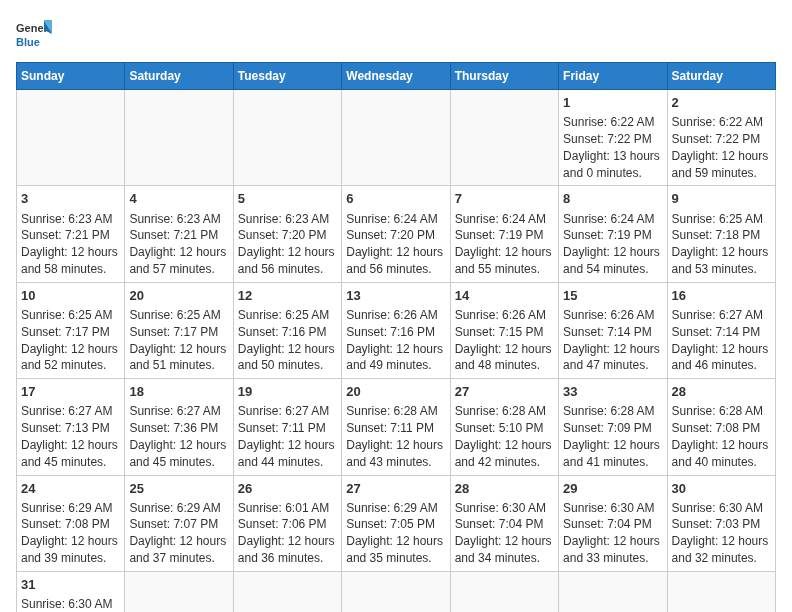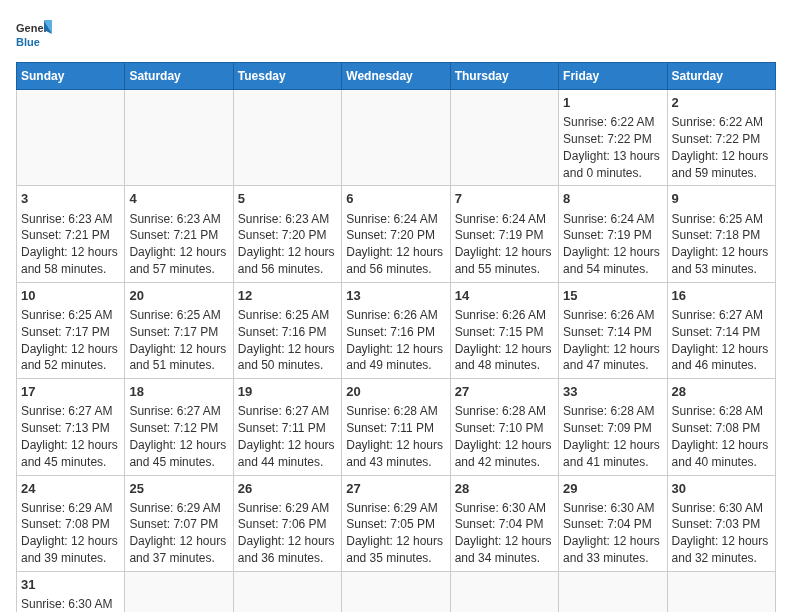--- a/index.html
+++ b/index.html
@@ -216,39 +216,39 @@
       <tr>
         <td>
           <span class="day-number">17</span>
           <div class="day-info">Sunrise: 6:27 AM
 Sunset: 7:13 PM
 Daylight: 12 hours and 45 minutes.</div>
         </td>
         <td>
           <span class="day-number">18</span>
           <div class="day-info">Sunrise: 6:27 AM
-Sunset: 7:12 PM
+Sunset: 7:36 PM
 Daylight: 12 hours and 45 minutes.</div>
         </td>
         <td>
           <span class="day-number">19</span>
           <div class="day-info">Sunrise: 6:27 AM
 Sunset: 7:11 PM
 Daylight: 12 hours and 44 minutes.</div>
         </td>
         <td>
           <span class="day-number">20</span>
           <div class="day-info">Sunrise: 6:28 AM
 Sunset: 7:11 PM
 Daylight: 12 hours and 43 minutes.</div>
         </td>
         <td>
           <span class="day-number">27</span>
           <div class="day-info">Sunrise: 6:28 AM
-Sunset: 7:10 PM
+Sunset: 5:10 PM
 Daylight: 12 hours and 42 minutes.</div>
         </td>
         <td>
           <span class="day-number">33</span>
           <div class="day-info">Sunrise: 6:28 AM
 Sunset: 7:09 PM
 Daylight: 12 hours and 41 minutes.</div>
         </td>
         <td>
           <span class="day-number">28</span>
@@ -265,21 +265,21 @@
 Daylight: 12 hours and 39 minutes.</div>
         </td>
         <td>
           <span class="day-number">25</span>
           <div class="day-info">Sunrise: 6:29 AM
 Sunset: 7:07 PM
 Daylight: 12 hours and 37 minutes.</div>
         </td>
         <td>
           <span class="day-number">26</span>
-          <div class="day-info">Sunrise: 6:29 AM
+          <div class="day-info">Sunrise: 6:01 AM
 Sunset: 7:06 PM
 Daylight: 12 hours and 36 minutes.</div>
         </td>
         <td>
           <span class="day-number">27</span>
           <div class="day-info">Sunrise: 6:29 AM
 Sunset: 7:05 PM
 Daylight: 12 hours and 35 minutes.</div>
         </td>
         <td>

